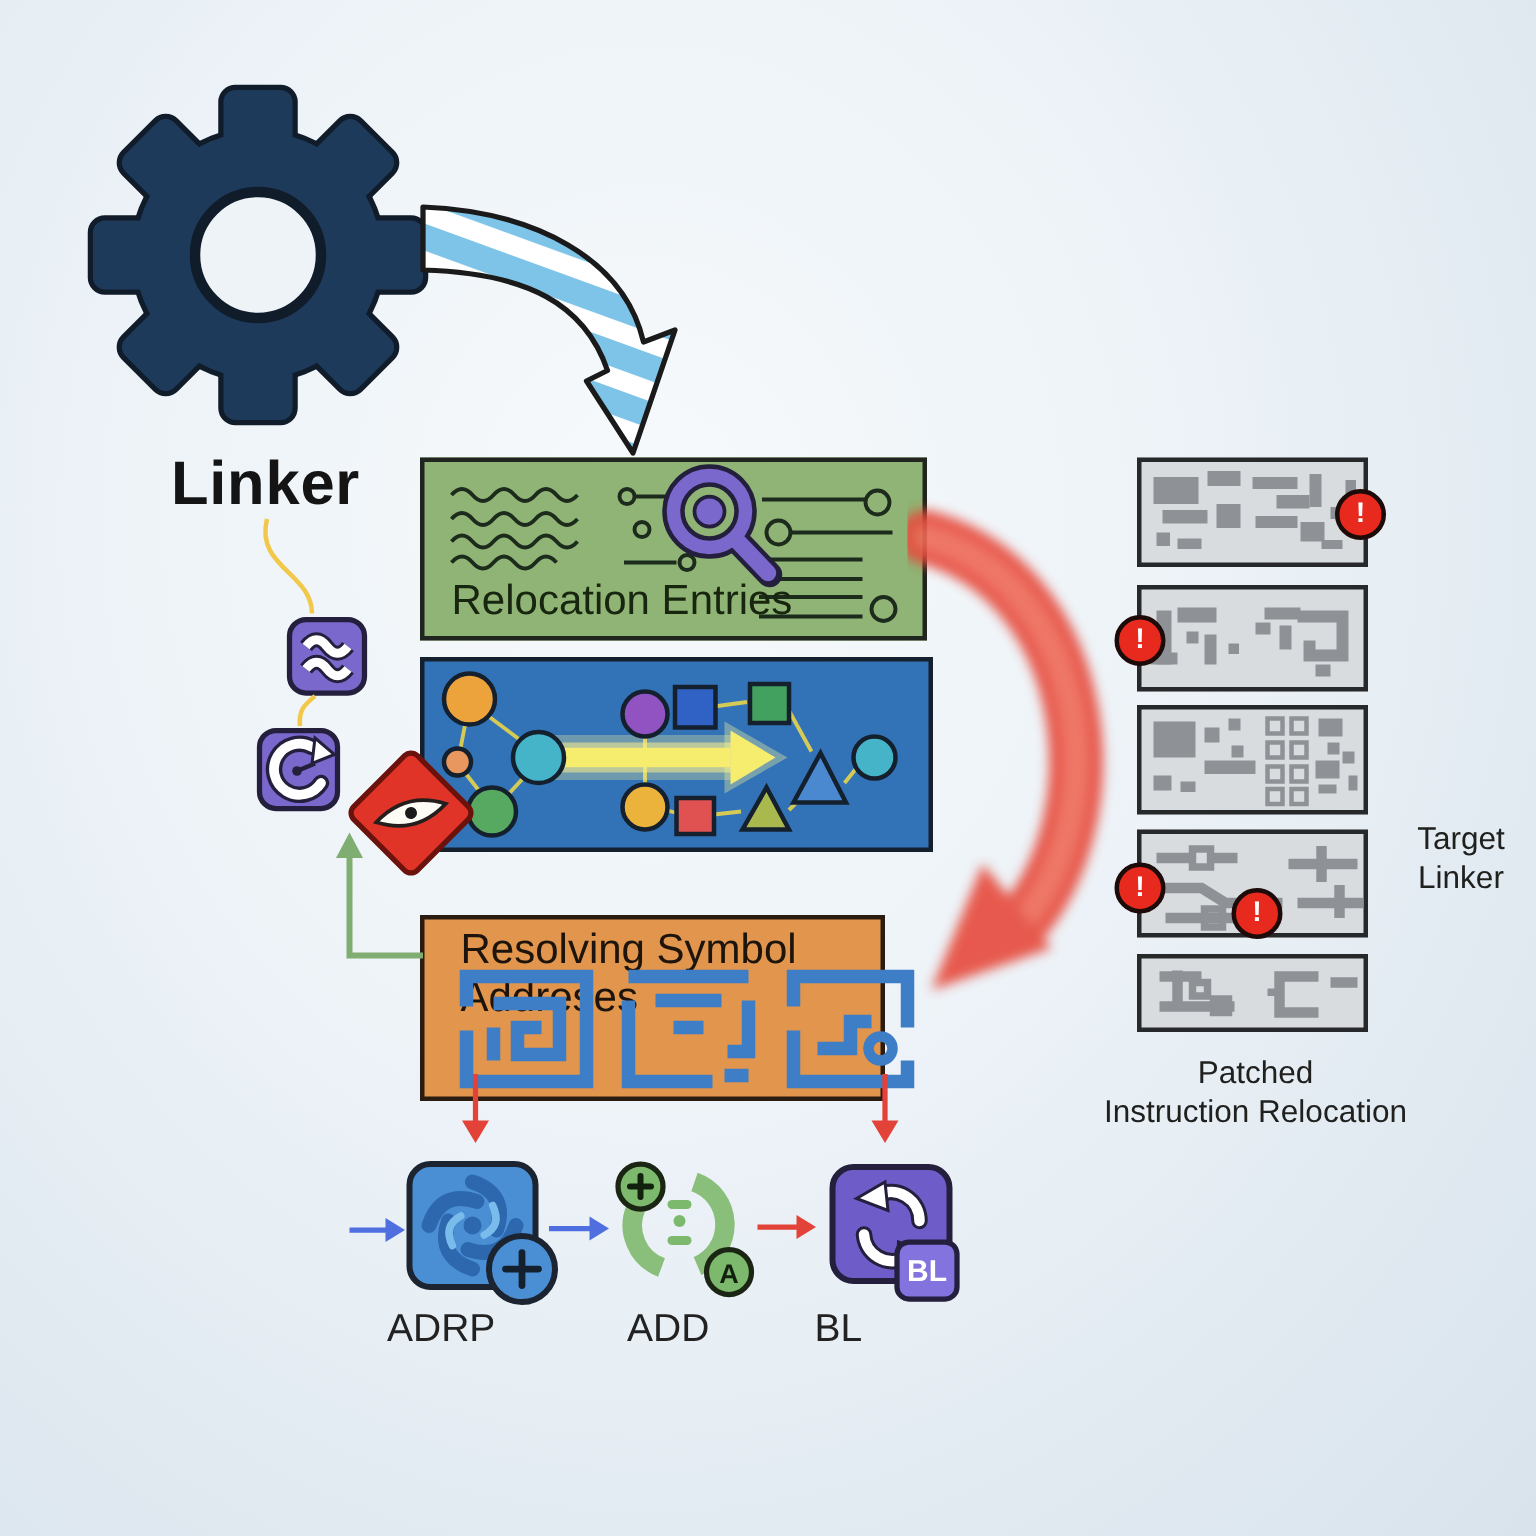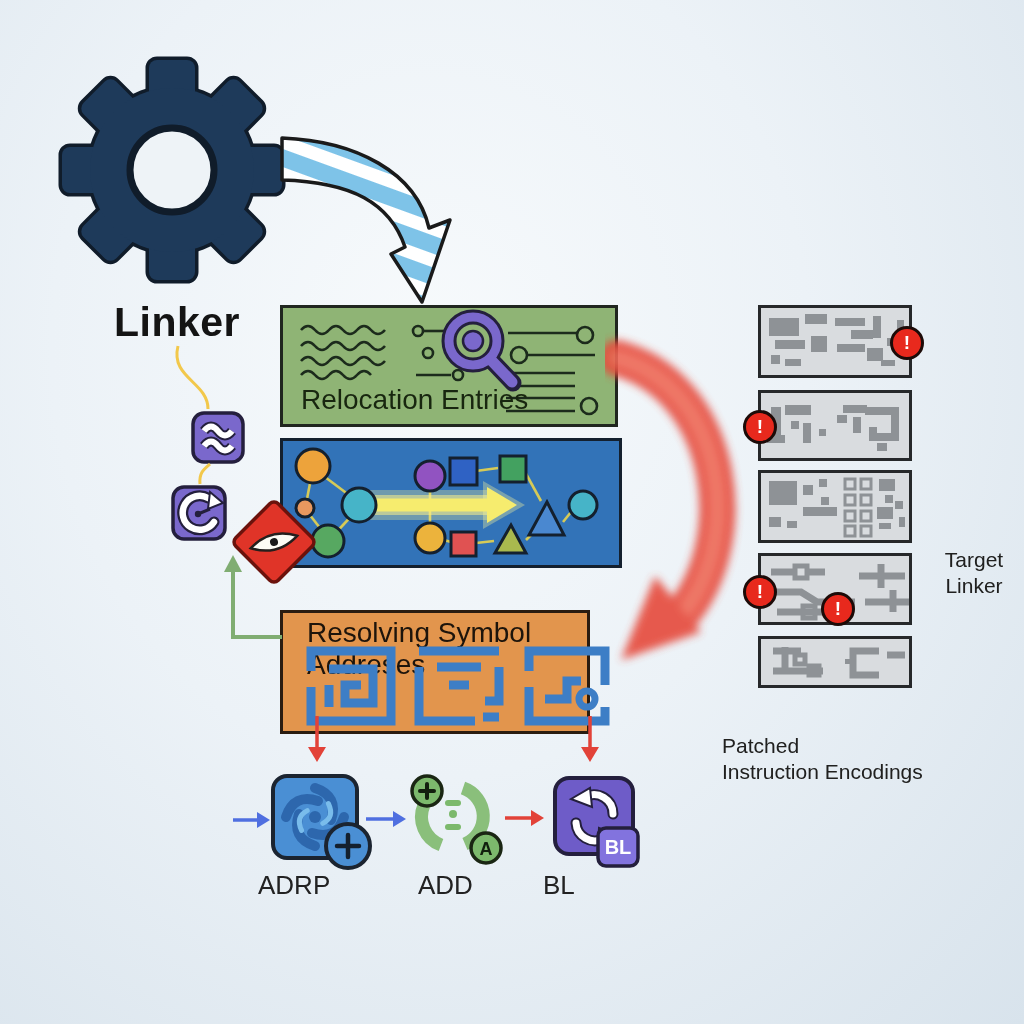--- a/index.html
+++ b/index.html
@@ -14,21 +14,21 @@
   .box-blue{left:280px;top:438px;width:342px;height:130px;background:#3273b8;border-color:#14202e;}
   .box-orange{left:280px;top:578px;width:310px;height:124px;background:#e2954d;border-color:#2a1c10;margin-top:32px;}
   .box-title{position:absolute;font-size:28px;color:#17240f;font-weight:500;}
   .reloc-title{left:18px;top:76px;color:#18260f;}
   .resolv-title{left:24px;top:4px;color:#1d140b;}
   .chip{box-sizing:border-box;background:#d9dcdf;border:3px solid #26282a;left:758px;width:154px;}
   .alert{width:34px;height:34px;border-radius:50%;background:#e8291d;border:3px solid #1c0b08;
     box-sizing:border-box;color:#fff;font-weight:700;font-size:19px;text-align:center;line-height:27px;}
   .rc-label{font-size:21px;color:#20201f;line-height:26px;}
   .tgt{left:929px;top:547px;width:90px;text-align:center;}
-  .patched{left:722px;top:733px;width:230px;}
+  .patched{left:722px;top:703px;width:230px;text-align:center;}
   .instr-label{font-size:26px;color:#222;}
   svg{display:block;}
   .noptr{pointer-events:none;}
 </style>
 </head>
 <body>
 
 <div class="stage">
 
   <svg class="abs" style="left:40px;top:38px" width="268" height="268" viewBox="0 0 268 268">
@@ -339,21 +339,21 @@
   <div class="abs alert" style="left:743px;top:410px">!</div>
   <div class="abs alert" style="left:743px;top:575px">!</div>
   <div class="abs alert" style="left:821px;top:592px">!</div>
 
   <div class="abs rc-label tgt">
     <div>Target</div>
     <div>Linker</div>
   </div>
   <div class="abs rc-label patched">
     <div>Patched</div>
-    <div>Instruction Encodings</div>
+    <div>Instruction Relocation</div>
   </div>
 
   <svg class="abs" style="left:267px;top:770px" width="110" height="104" viewBox="0 0 110 104">
     <rect x="6" y="6" width="84" height="82" rx="14" fill="#4a8fd4" stroke="#1b2430" stroke-width="4"></rect>
     <g stroke="#2d67ad" stroke-width="10" fill="none" stroke-linecap="round">
       <path d="M48,18 Q72,26 64,50"></path>
       <path d="M48,18 Q72,26 64,50" transform="rotate(90 48 47)"></path>
       <path d="M48,18 Q72,26 64,50" transform="rotate(180 48 47)"></path>
       <path d="M48,18 Q72,26 64,50" transform="rotate(270 48 47)"></path>
     </g>

